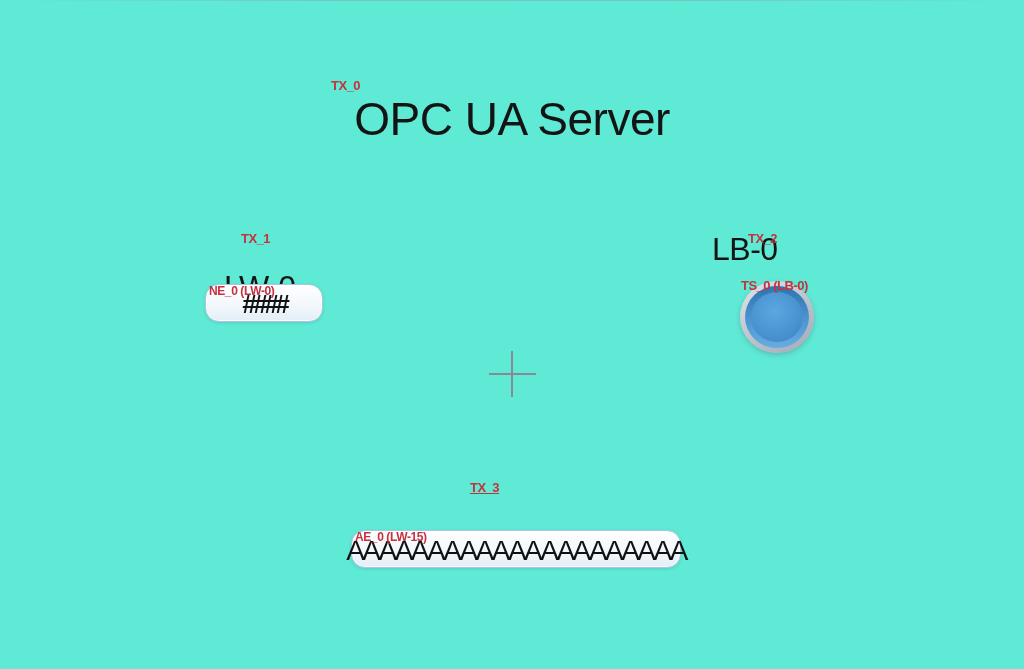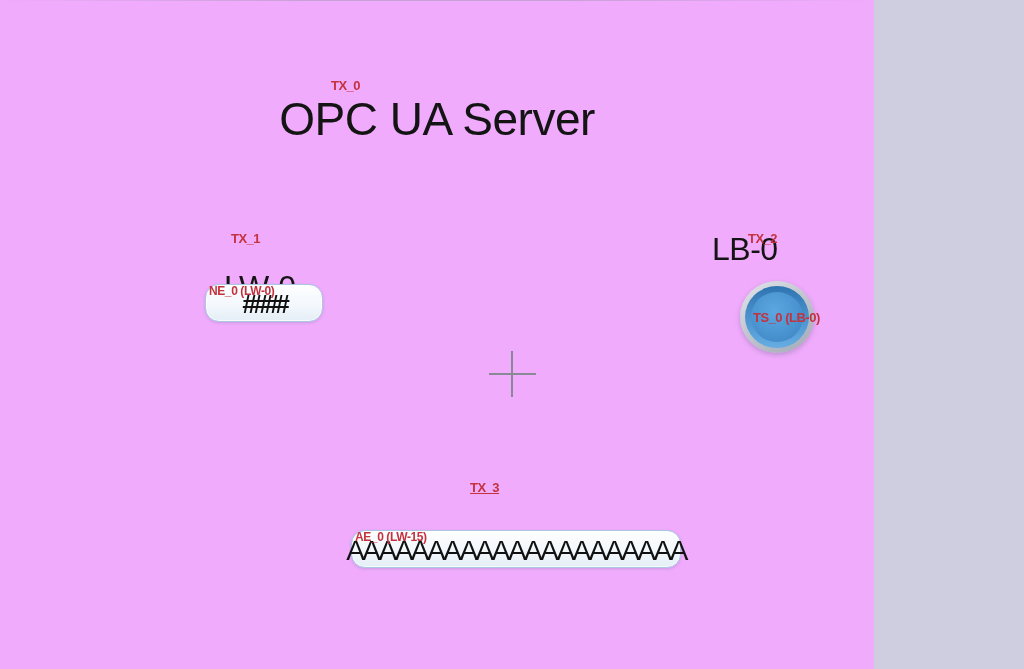--- a/index.html
+++ b/index.html
@@ -2,23 +2,23 @@
 <html><head>
 <meta charset="utf-8">
 <style>
   html, body { margin: 0; padding: 0; }
   body {
     font-family: "Liberation Sans", "DejaVu Sans", sans-serif;
     background: #cfcde0;
   }
   .screen {
     position: relative;
-    width: 874px;
+    width: 1024px;
     height: 669px;
-    background: #f0abfc;
+    background: #5eead4;
     overflow: hidden;
   }
   .top-edge {
     position: absolute; top: 0; left: 0; right: 0; height: 1px;
     background: linear-gradient(90deg,
       rgba(150,148,170,0) 0%, rgba(150,148,170,0.45) 35%,
       rgba(150,148,170,0.45) 65%, rgba(150,148,170,0) 100%);
   }
   .obj-tag {
     position: absolute;
@@ -117,31 +117,31 @@
 </style>
 </head>
 <body>
 
 <div class="screen">
   <div class="top-edge"></div>
 
   <div class="obj-tag" style="left:331px; top:79px;">TX_0</div>
   <h1 class="page-title">OPC UA Server</h1>
 
-  <div class="obj-tag" style="left:231px; top:232px;">TX_1</div>
+  <div class="obj-tag" style="left:241px; top:232px;">TX_1</div>
   <div class="big-label" style="left:224px; top:233px;margin-top:38px;">LW-0</div>
   <div class="input-box numeric-box">
     <span class="box-tag">NE_0 (LW-0)</span>
     <span class="numeric-value">####</span>
   </div>
 
   <div class="obj-tag" style="left:748px; top:232px;">TX_2</div>
   <div class="big-label" style="left:712px; top:233px;">LB-0</div>
   <div class="toggle-wrap">
-    <div class="obj-tag" style="left:13px; top:-2px;margin-top:32px;">TS_0 (LB-0)</div>
+    <div class="obj-tag" style="left:1px; top:-2px;">TS_0 (LB-0)</div>
     <div class="toggle-outer">
       <div class="toggle-mid"></div>
       <div class="toggle-inner"></div>
     </div>
   </div>
 
   <div class="cross-h"></div>
   <div class="cross-v"></div>
 
   <div class="obj-tag" style="left:470px; top:481px;text-decoration:underline;">TX_3</div>

